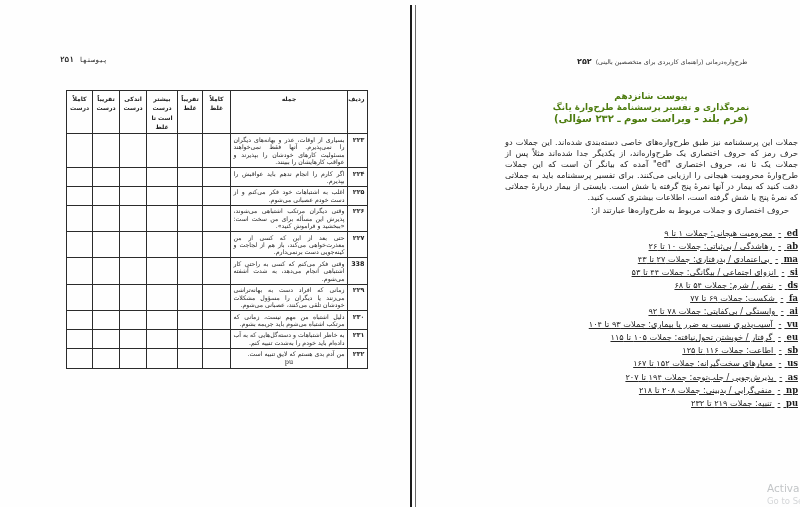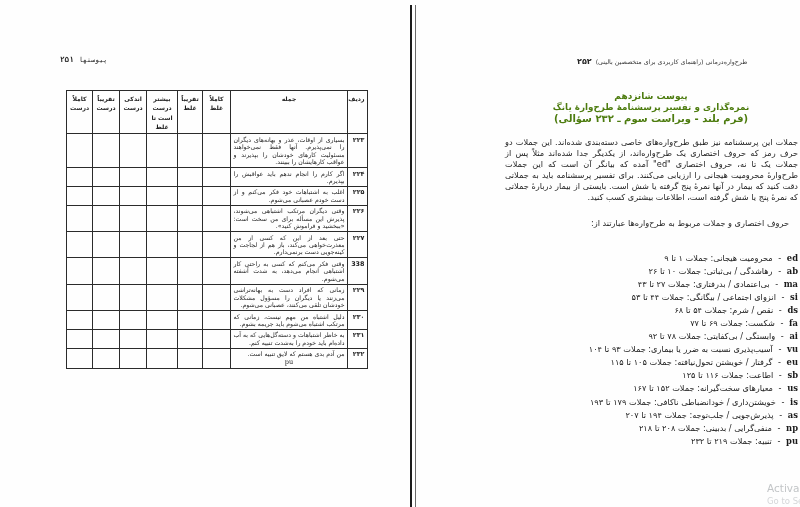--- a/index.html
+++ b/index.html
@@ -35,22 +35,22 @@
   .rp-header .ptitle{font-size:6.3px;color:#3a3a3a;direction:rtl;}
 
   .rp-title{position:absolute;left:505px;top:91px;width:292px;direction:rtl;
     text-align:center;font-weight:bold;color:#4d7c0f;}
   .rp-title .t1{font-size:9px;line-height:11px;}
   .rp-title .t2{font-size:8.8px;line-height:11px;}
   .rp-title .t3{font-size:10px;line-height:11px;}
 
   .rp-body{position:absolute;left:505px;top:137px;width:293px;direction:rtl;font-size:8.2px;}
   .para{text-align:justify;line-height:1.33;color:#1e1e1e;}
-  .list-intro{margin-top:16px;padding-right:9px;line-height:1.35;}
-  .schema-list{margin-top:22px;}
+  .list-intro{margin-top:3px;padding-right:9px;line-height:1.35;}
+  .schema-list{margin-top:10px;text-decoration:underline;}
   .schema-item{text-align:right;line-height:13.1px;height:13.1px;white-space:nowrap;
     color:#1a1a1a;}
   .schema-item .code{font-weight:bold;font-family:"DejaVu Serif","Liberation Serif",serif;
     font-size:8.4px;}
   .schema-item .dash{margin:0 3px;}
 
   
   .watermark{position:absolute;left:767px;top:482px;white-space:nowrap;
     font-family:"DejaVu Sans","Liberation Sans",sans-serif;}
   .watermark .w1{font-size:10.5px;color:#c2c5c7;}
@@ -290,25 +290,20 @@
             <span class="code">sb</span>
             <span class="dash">-</span>
             <span class="label">اطاعت: جملات ۱۱۶ تا ۱۲۵</span>
           </div>
           <div class="schema-item">
             <span class="code">us</span>
             <span class="dash">-</span>
             <span class="label">معیارهای سخت‌گیرانه: جملات ۱۵۲ تا ۱۶۷</span>
           </div>
           <div class="schema-item">
-            <span class="code">is</span>
-            <span class="dash">-</span>
-            <span class="label">خویشتن‌داری / خودانضباطی ناکافی: جملات ۱۷۹ تا ۱۹۳</span>
-          </div>
-          <div class="schema-item">
             <span class="code">as</span>
             <span class="dash">-</span>
             <span class="label">پذیرش‌جویی / جلب‌توجه: جملات ۱۹۴ تا ۲۰۷</span>
           </div>
           <div class="schema-item">
             <span class="code">np</span>
             <span class="dash">-</span>
             <span class="label">منفی‌گرایی / بدبینی: جملات ۲۰۸ تا ۲۱۸</span>
           </div>
           <div class="schema-item">

